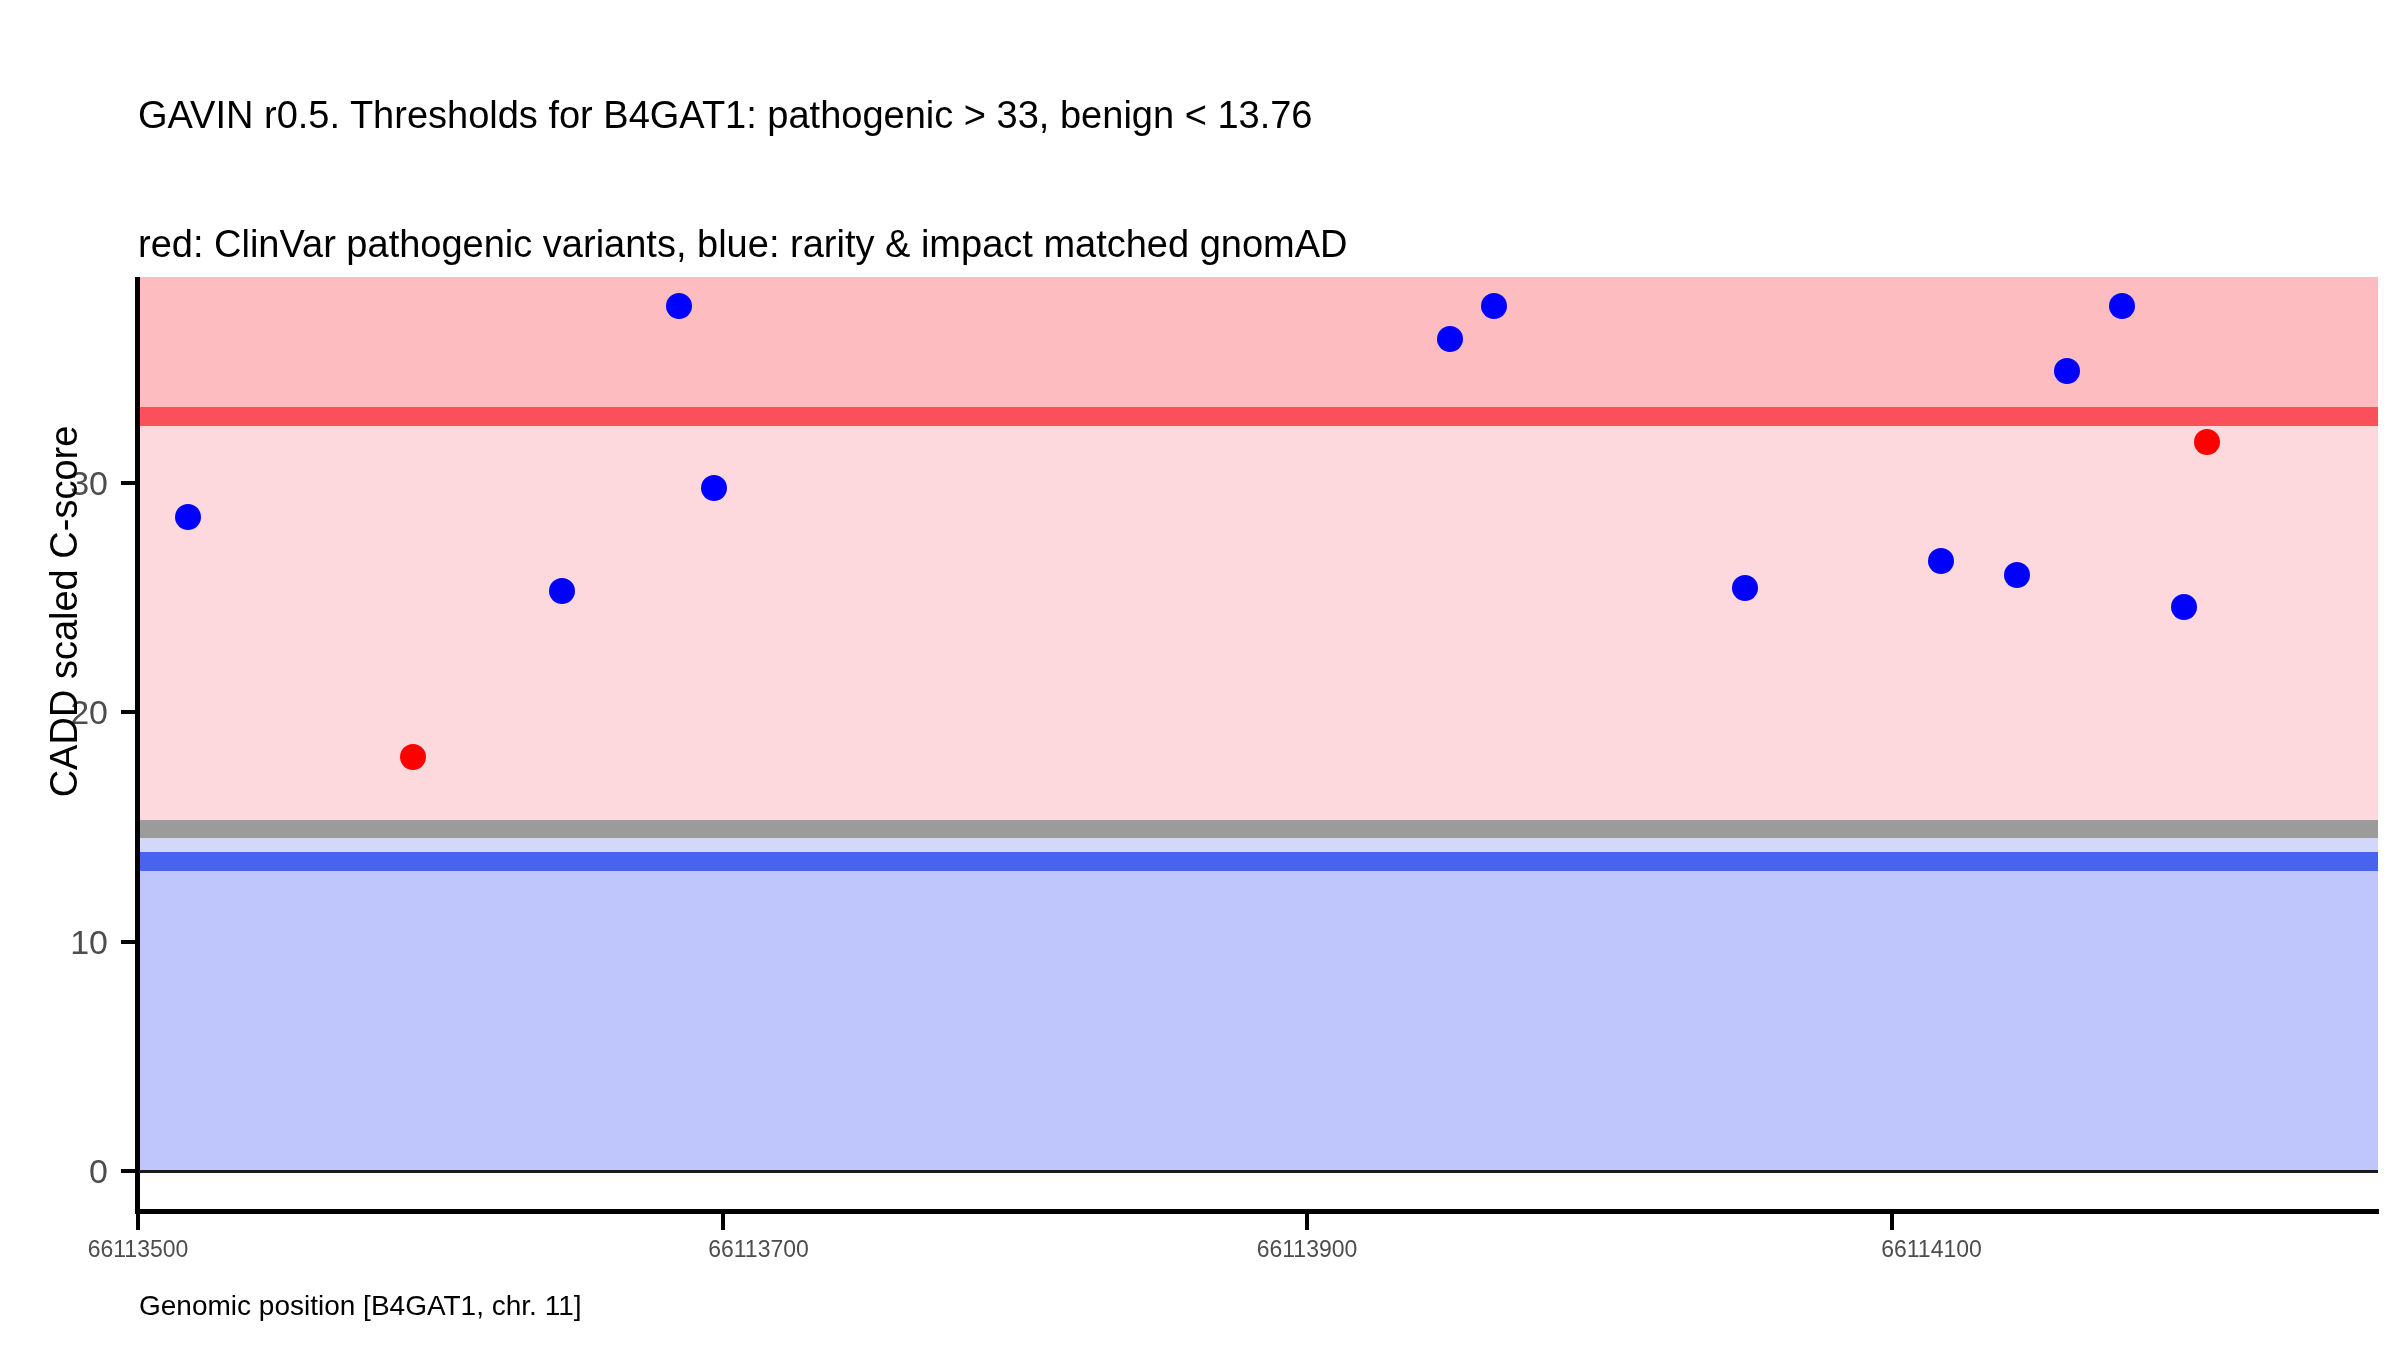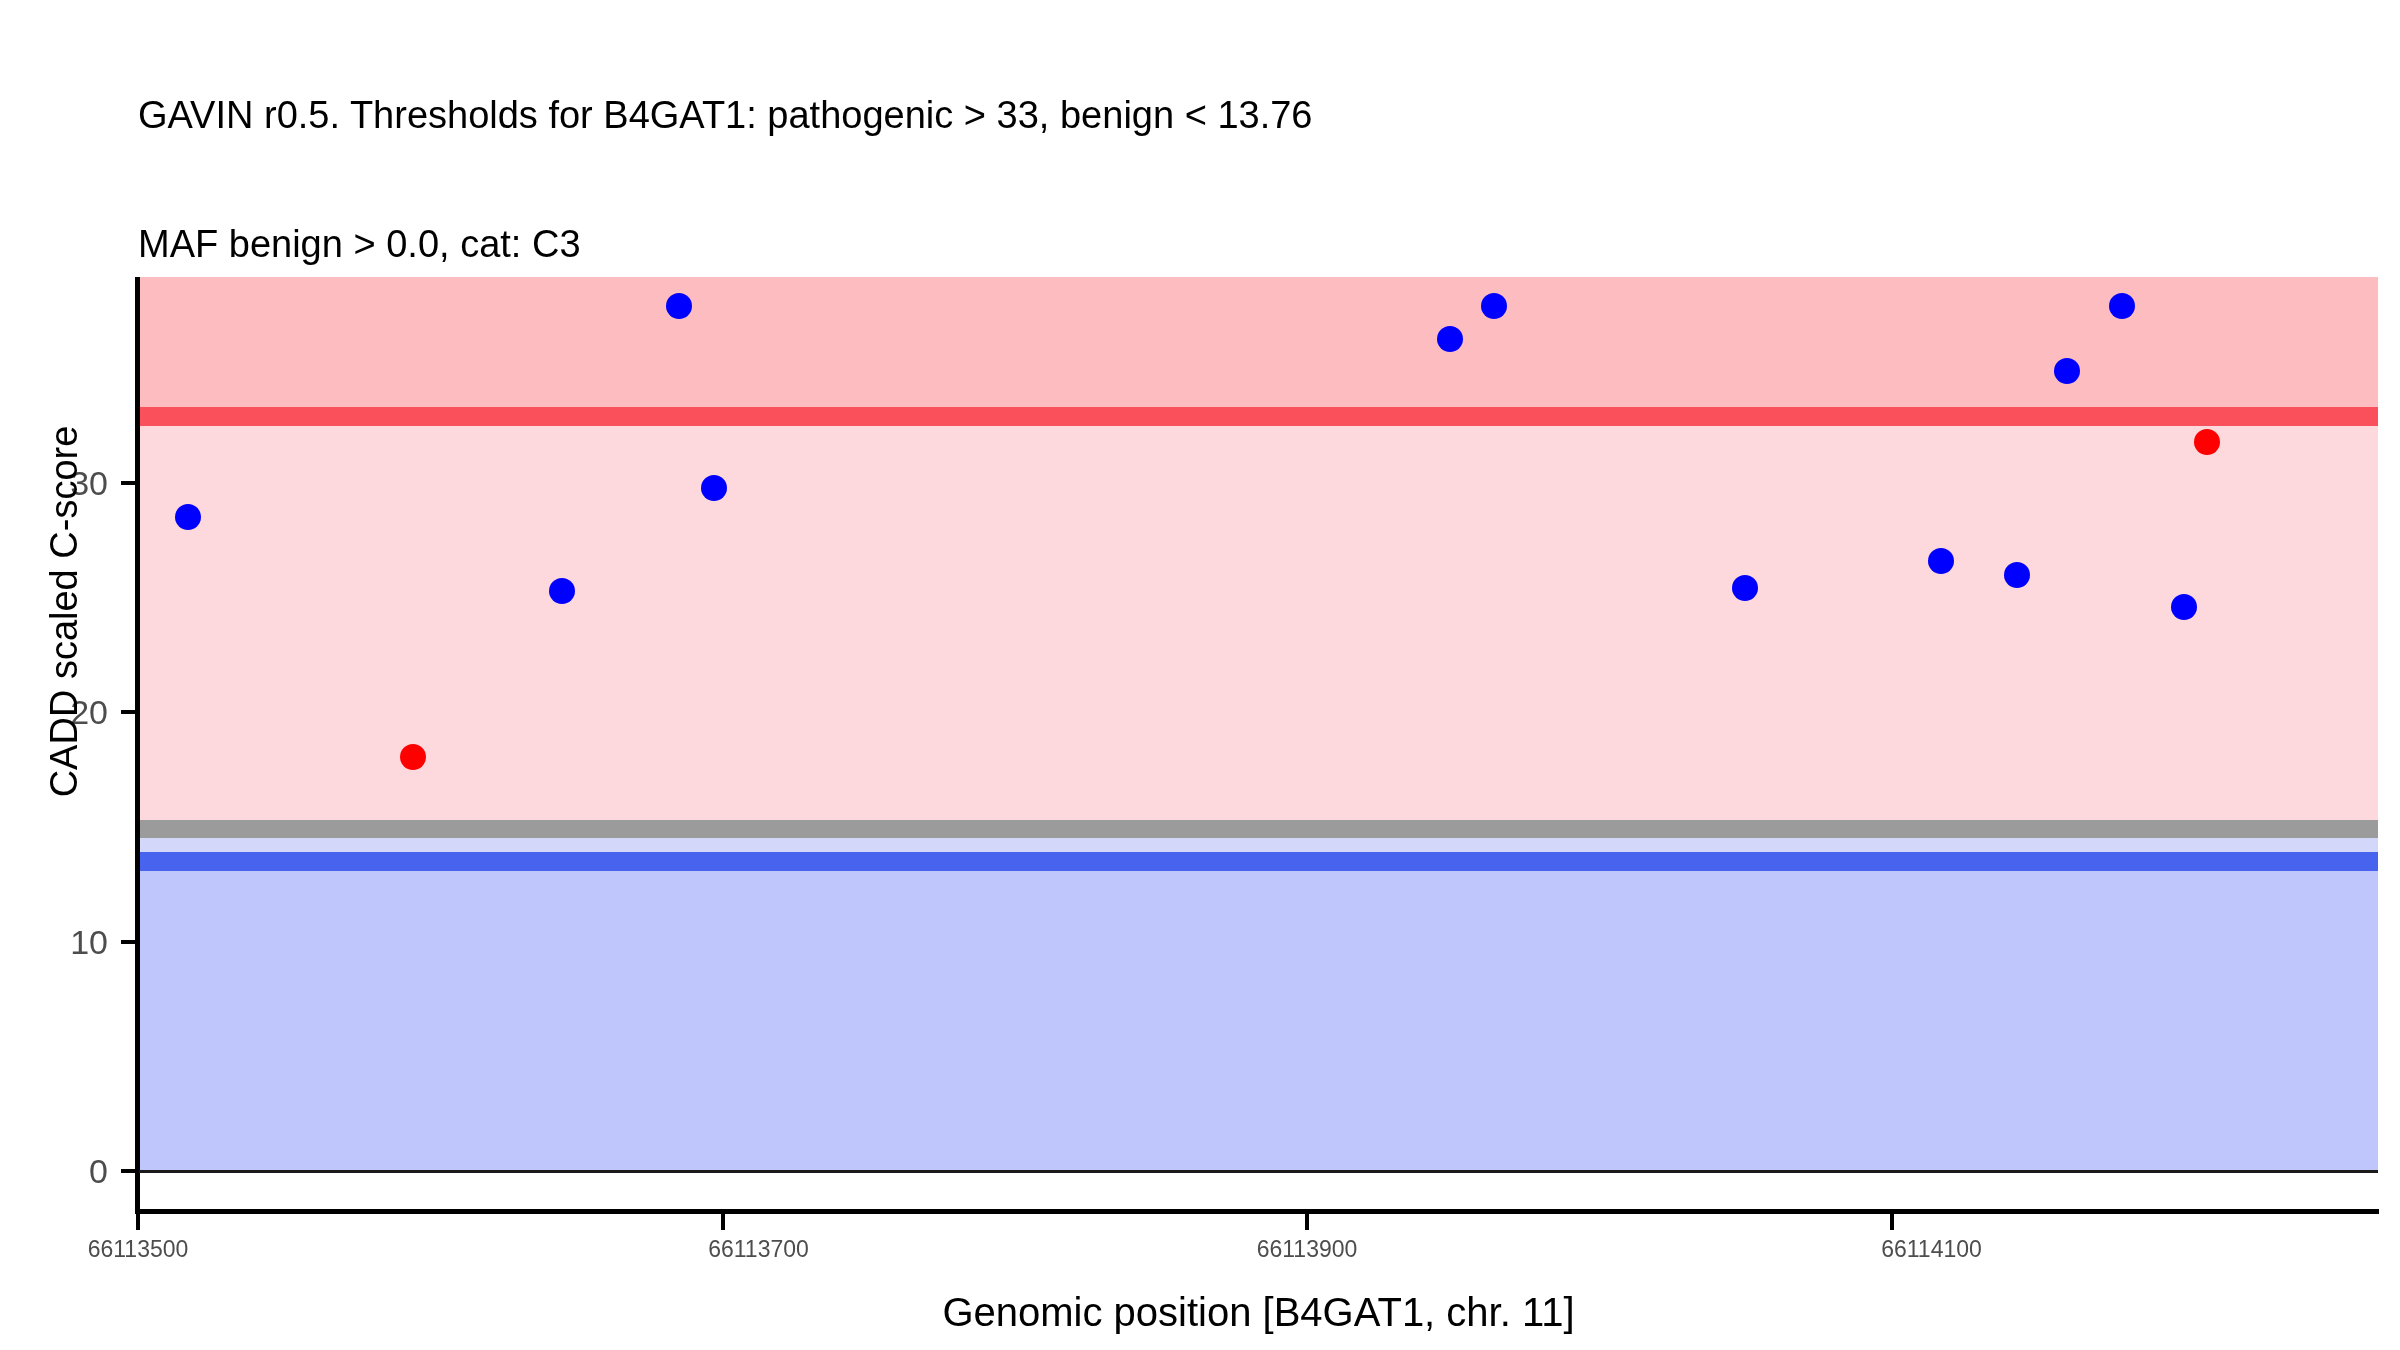--- a/index.html
+++ b/index.html
@@ -55,34 +55,33 @@
 
   
   .ytitle{
     position:absolute;left:-366px;top:590px;
     width:860px;text-align:center;
     font-size:38px;color:#000000;
     transform:rotate(-90deg);
   }
   .xtitle{
     position:absolute;left:139px;top:1290px;width:2239px;
-    text-align:center;font-size:40px;color:#000000;
+    font-size:28px;color:#000000;
   }
 
   
   .pt{position:absolute;border-radius:50%;transform:translate(-50%,-50%);}
 </style>
 </head>
 <body>
 
 <div id="stage">
 
   <div class="title-block">
     <span class="title-line">GAVIN r0.5. Thresholds for B4GAT1: pathogenic &gt; 33, benign &lt; 13.76</span>
-    <span class="title-line">MAF benign &gt; 0.0, cat: C3</span>
     <span class="title-line">red: ClinVar pathogenic variants, blue: rarity &amp; impact matched gnomAD</span>
     <span class="title-line">variants, green: RefSeq exons, grey: genome-wide fallback threshold</span>
   </div>
 
   <div class="panel">
     <div class="panel-inner" id="panel-inner">
 
     <div class="band" style="top: 0px; height: 130.32px; background: rgb(252, 188, 192);"></div>
         <div class="band" style="top: 130.32px; height: 18.3467px; background: rgb(249, 80, 92);"></div>
         <div class="band" style="top: 148.667px; height: 394.453px; background: rgb(253, 216, 221);"></div>

